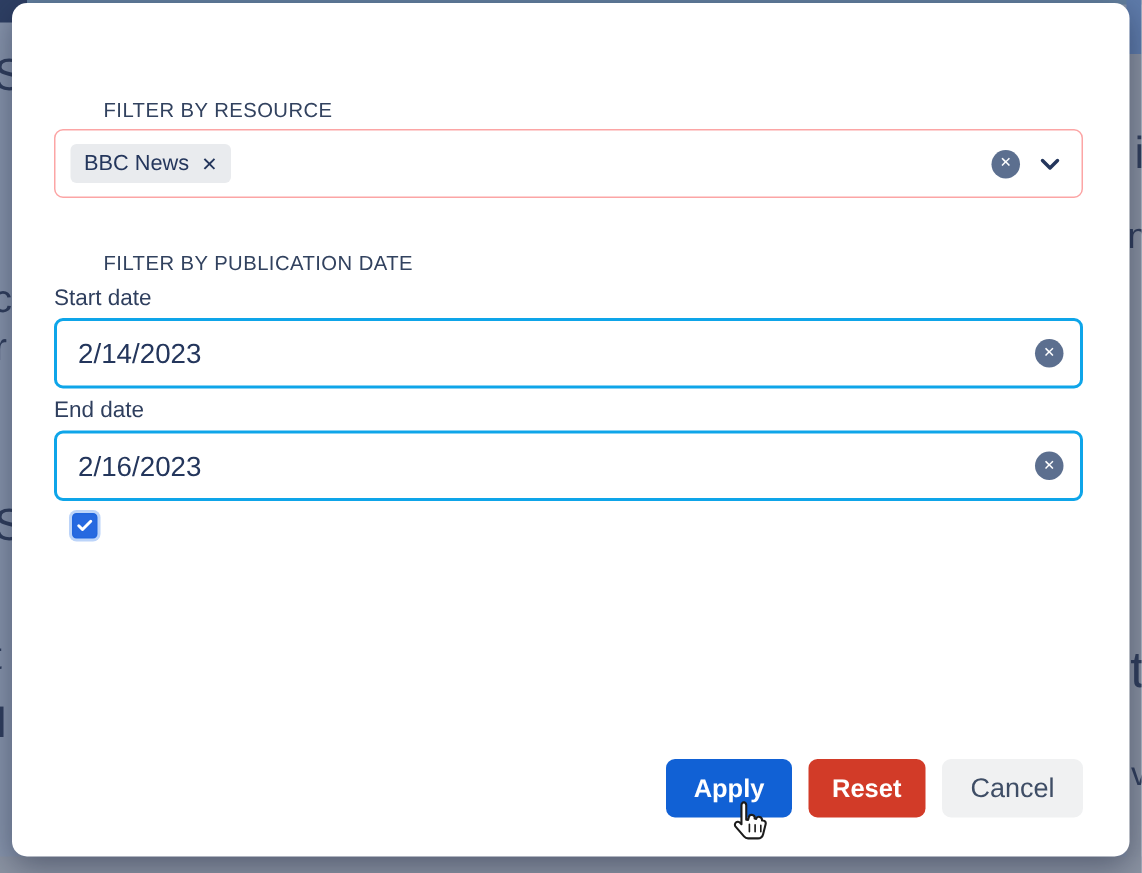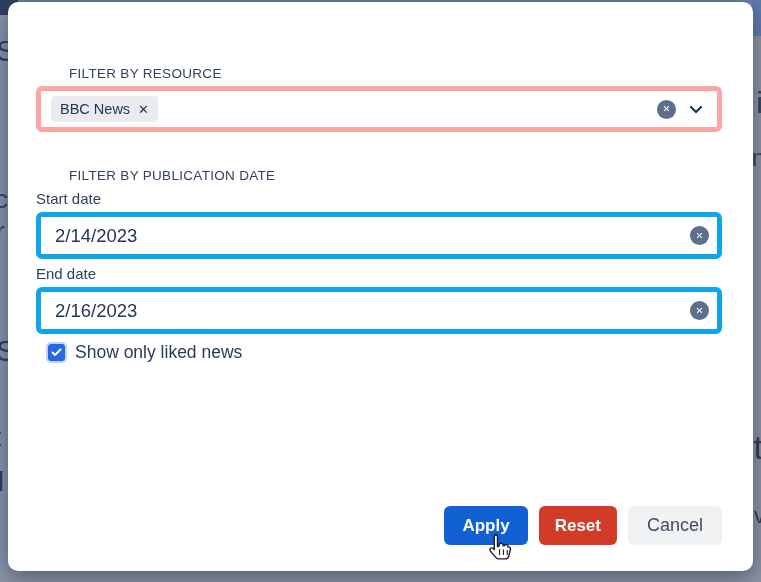--- a/index.html
+++ b/index.html
@@ -49,21 +49,21 @@
   }
   .section-label {
     margin-top: 36px;
     font-size: 13.5px; color: #32425f; letter-spacing: .3px; margin-left: 33px;
   }
 
   
   .select-box {
     margin-top: 5px;
     width: 686px; height: 46px;
-    border: 5px solid #fca5a5; border-radius: 6px;
+    border: 1px solid #fca5a5; border-radius: 6px;
     display: flex; align-items: center;
     padding: 0 14px 0 10px;
     cursor: pointer;
   }
   .chip {
     display: inline-flex; align-items: center;
     background: #e9ebee; border-radius: 4px;
     padding: 5px 9px; font-size: 14.5px; color: #24365c;
   }
   .chip-remove {
@@ -80,21 +80,21 @@
   .chevron { display: inline-flex; cursor: pointer; }
 
   
   .field-label { margin-top: 7px; font-size: 15px; color: #2f3f5e; }
   .input-wrap {
     position: relative; margin-top: 5px; width: 686px; height: 47px;
   }
   .input-wrap + .field-label { margin-top: 6px; }
   .text-input {
     width: 100%; height: 100%;
-    border: 5px solid #0ea5e9; border-radius: 6px;
+    border: 2px solid #0ea5e9; border-radius: 6px;
     padding: 0 56px 0 14px;
     font-size: 18.5px; color: #24365c;
     font-family: "Liberation Sans", "DejaVu Sans", sans-serif;
     outline: none; background: #fff;
   }
   .input-clear {
     position: absolute; right: 13px; top: 14px;
   }
 
   
@@ -185,21 +185,20 @@
     <input class="text-input" type="text" value="2/16/2023" style="">
     <span class="clear-circle input-clear">✕</span>
   </div>
 
   <div class="check-row">
     <span class="checkbox checked">
       <svg width="11" height="9" viewBox="0 0 11 9">
         <polyline points="1.5,4.5 4,7 9.5,1.5" fill="none" stroke="#ffffff" stroke-width="2" stroke-linecap="round" stroke-linejoin="round"></polyline>
       </svg>
     </span>
-    <span class="check-label">Show only liked news</span>
   </div>
 
   <div class="footer">
     <button class="btn btn-apply">Apply</button>
     <button class="btn btn-reset">Reset</button>
     <button class="btn btn-cancel">Cancel</button>
   </div>
 </div>
 
 <div class="cursor">

